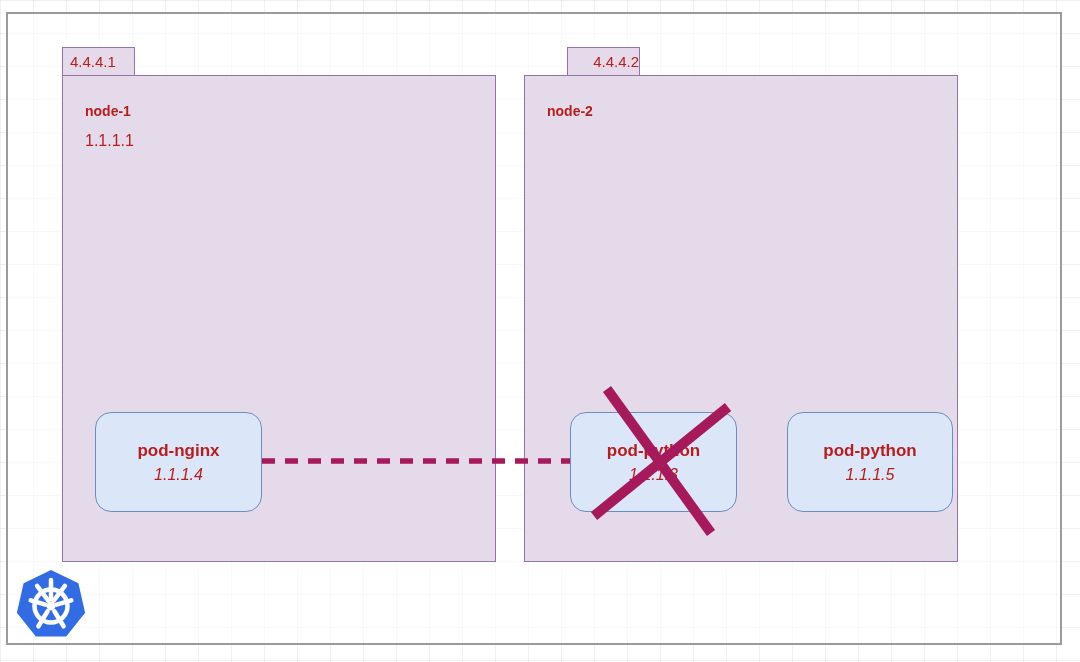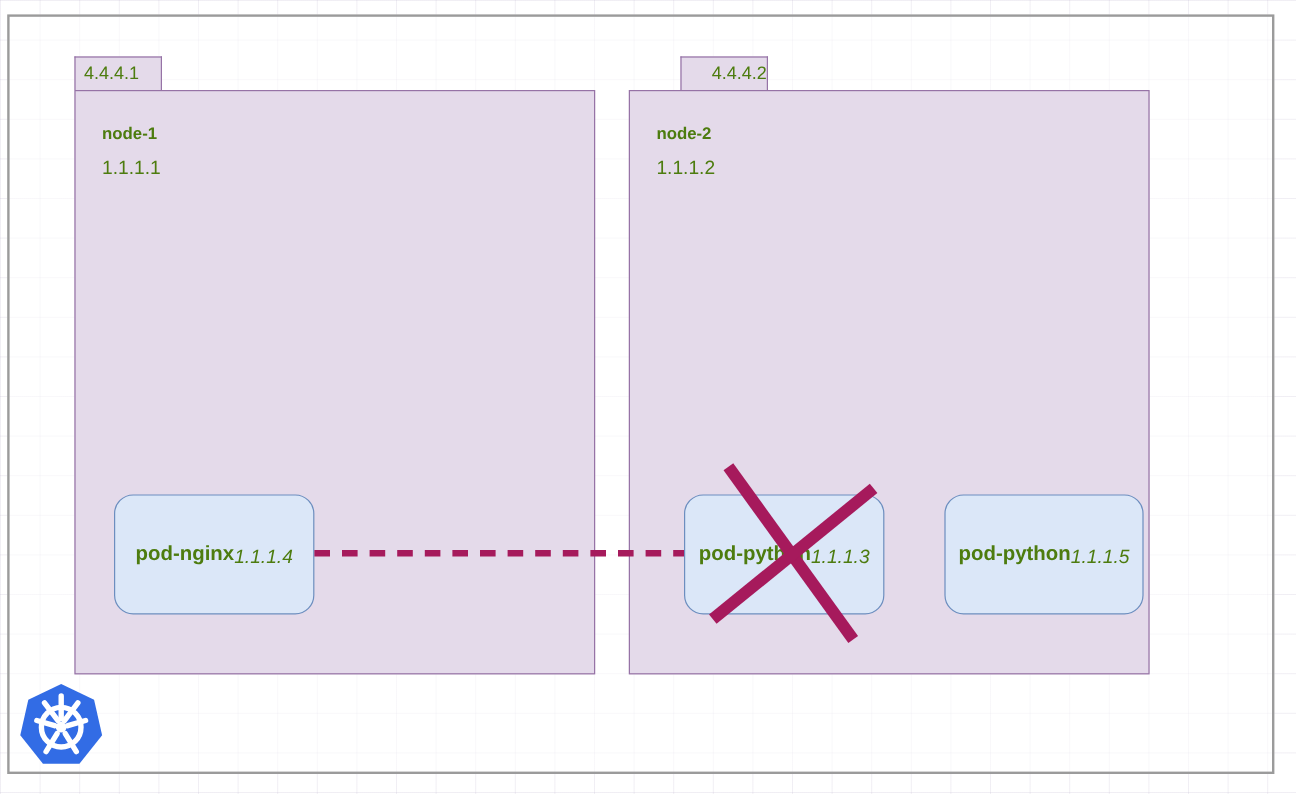--- a/index.html
+++ b/index.html
@@ -8,21 +8,21 @@
   .canvas {
     position: relative;
     width: 1080px;
     height: 662px;
     overflow: hidden;
     background-color: #ffffff;
     background-image:
       linear-gradient(to right, rgba(190,180,205,0.22) 1px, transparent 1px),
       linear-gradient(to bottom, rgba(190,180,205,0.22) 1px, transparent 1px);
     background-size: 33px 33px;
-    color: #4d7c0f;
+    color: #b91c1c;
   }
 
   .frame {
     position: absolute;
     left: 6px; top: 12px;
     width: 1056px; height: 633px;
     box-sizing: border-box;
     border: 2px solid var(--frame-border, #9b9b9b);
     background: rgba(255,255,255,0.55);
   }
@@ -56,21 +56,21 @@
 
   .pod {
     position: absolute;
     top: 412px;
     width: 167px; height: 100px;
     box-sizing: border-box;
     border: 1.5px solid var(--pod-border, #6C8EBF);
     border-radius: 16px;
     background: var(--pod-fill, #DBE7F8);
     display: flex;
-    flex-direction: row;
+    flex-direction: column;
     align-items: center;
     justify-content: center;
     z-index: 3;
     text-align: center;
   }
   .pod-name { font-size: 17px; font-weight: bold; }
   .pod-ip   { font-size: 16px; margin-top: 5px; font-style: italic; }
 
   .overlay {
     position: absolute;
@@ -96,21 +96,20 @@
 
   <div class="node-tab" style="left:62px;">4.4.4.1</div>
   <div class="node-body" style="left:62px;">
     <div class="node-title">node-1</div>
     <div class="node-ip">1.1.1.1</div>
   </div>
 
   <div class="node-tab" style="left:567px;text-align:right;">4.4.4.2</div>
   <div class="node-body" style="left:524px;">
     <div class="node-title">node-2</div>
-    <div class="node-ip">1.1.1.2</div>
   </div>
 
   <div class="pod" style="left:95px;">
     <div class="pod-name">pod-nginx</div>
     <div class="pod-ip">1.1.1.4</div>
   </div>
 
   <div class="pod" style="left:570px;">
     <div class="pod-name">pod-python</div>
     <div class="pod-ip">1.1.1.3</div>

